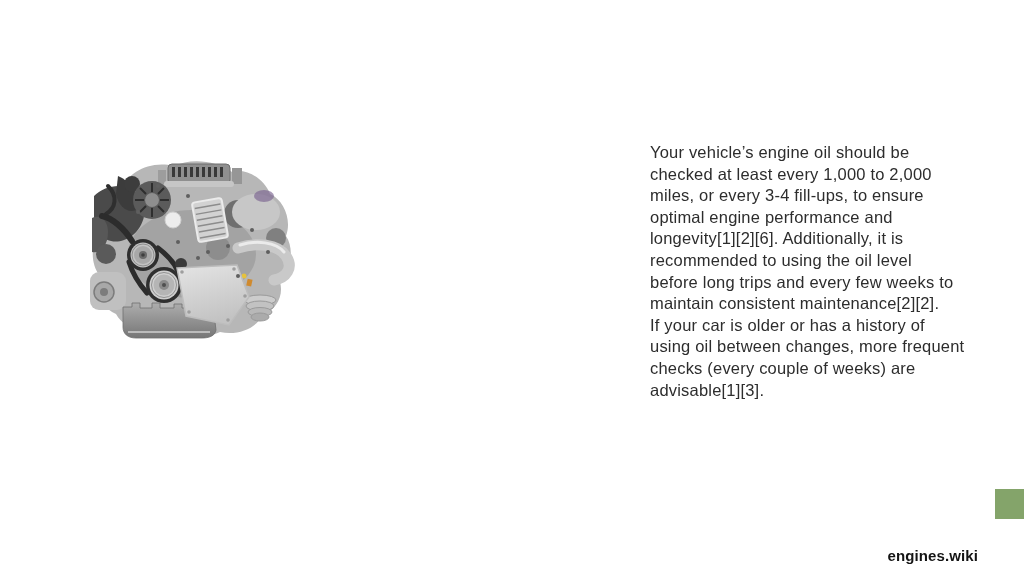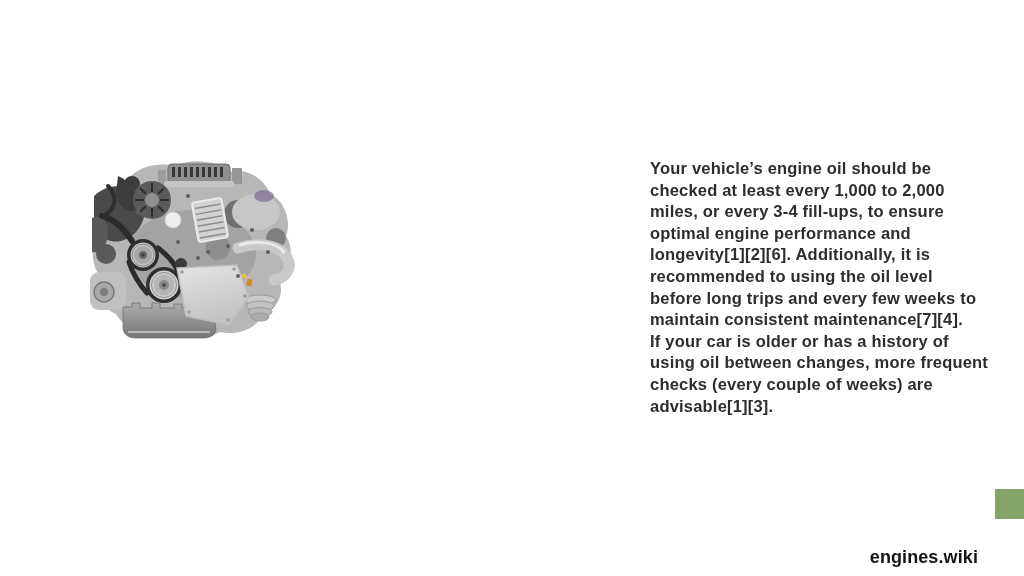--- a/index.html
+++ b/index.html
@@ -19,40 +19,40 @@
     position: absolute;
     left: 88px;
     top: 156px;
     width: 208px;
     height: 184px;
   }
   .engine-figure svg { display: block; width: 100%; height: 100%; }
   .article {
     position: absolute;
     left: 650px;
-    top: 158px;
+    top: 142px;
     width: 340px;
     font-size: 16.5px;
     line-height: 21.6px;
     letter-spacing: 0.2px;
-    font-weight: 700;
+    font-weight: 400;
   }
   .article .line { white-space: nowrap; }
   .green-square {
     position: absolute;
     left: 995px;
     top: 489px;
     width: 29px;
     height: 30px;
   }
   .brand {
     position: absolute;
     right: 46px;
     top: 547px;
-    font-size: 18px;
+    font-size: 15px;
     font-weight: 700;
     letter-spacing: 0.1px;
   }
 </style>
 </head>
 <body>
 
 <div class="slide">
 
   <div class="engine-figure">
@@ -193,21 +193,21 @@
   </div>
 
   <div class="article" style="color: rgb(45, 45, 45);">
     <div class="line">Your vehicle’s engine oil should be</div>
     <div class="line">checked at least every 1,000 to 2,000</div>
     <div class="line">miles, or every 3-4 fill-ups, to ensure</div>
     <div class="line">optimal engine performance and</div>
     <div class="line">longevity[1][2][6]. Additionally, it is</div>
     <div class="line">recommended to using the oil level</div>
     <div class="line">before long trips and every few weeks to</div>
-    <div class="line">maintain consistent maintenance[7][4].</div>
+    <div class="line">maintain consistent maintenance[2][2].</div>
     <div class="line">If your car is older or has a history of</div>
     <div class="line">using oil between changes, more frequent</div>
     <div class="line">checks (every couple of weeks) are</div>
     <div class="line">advisable[1][3].</div>
   </div>
 
   <div class="green-square" style="background-color: rgb(132, 164, 106);"></div>
 
   <div class="brand" style="color: rgb(20, 20, 20);">engines.wiki</div>
 

